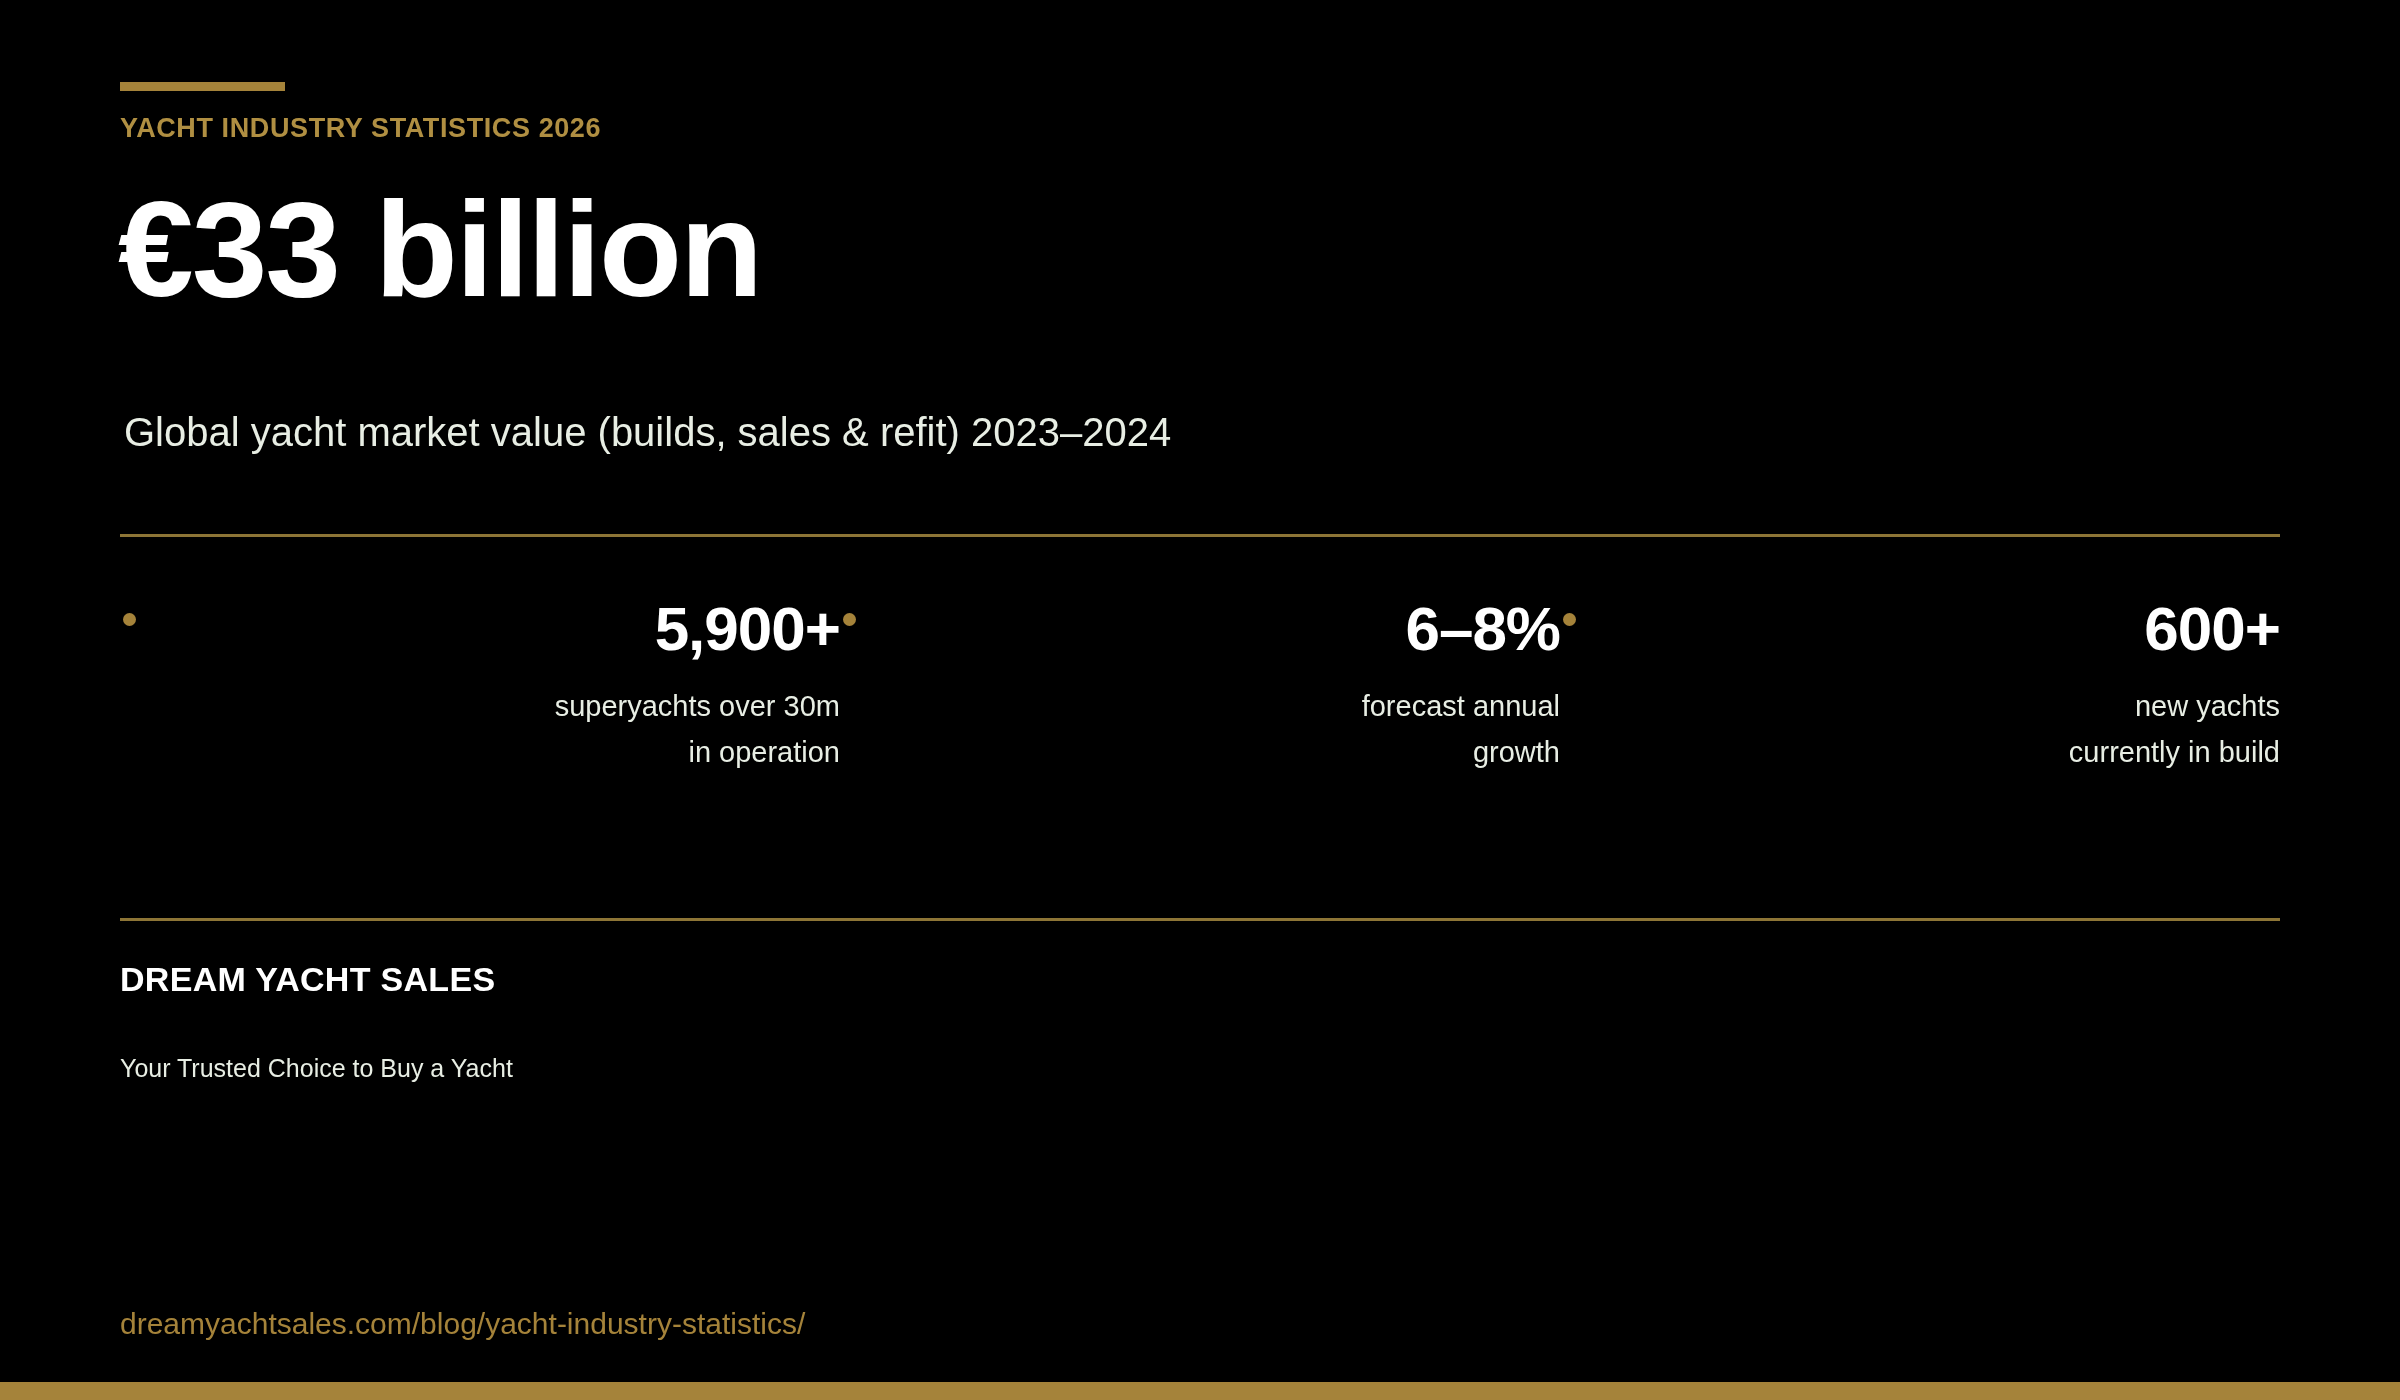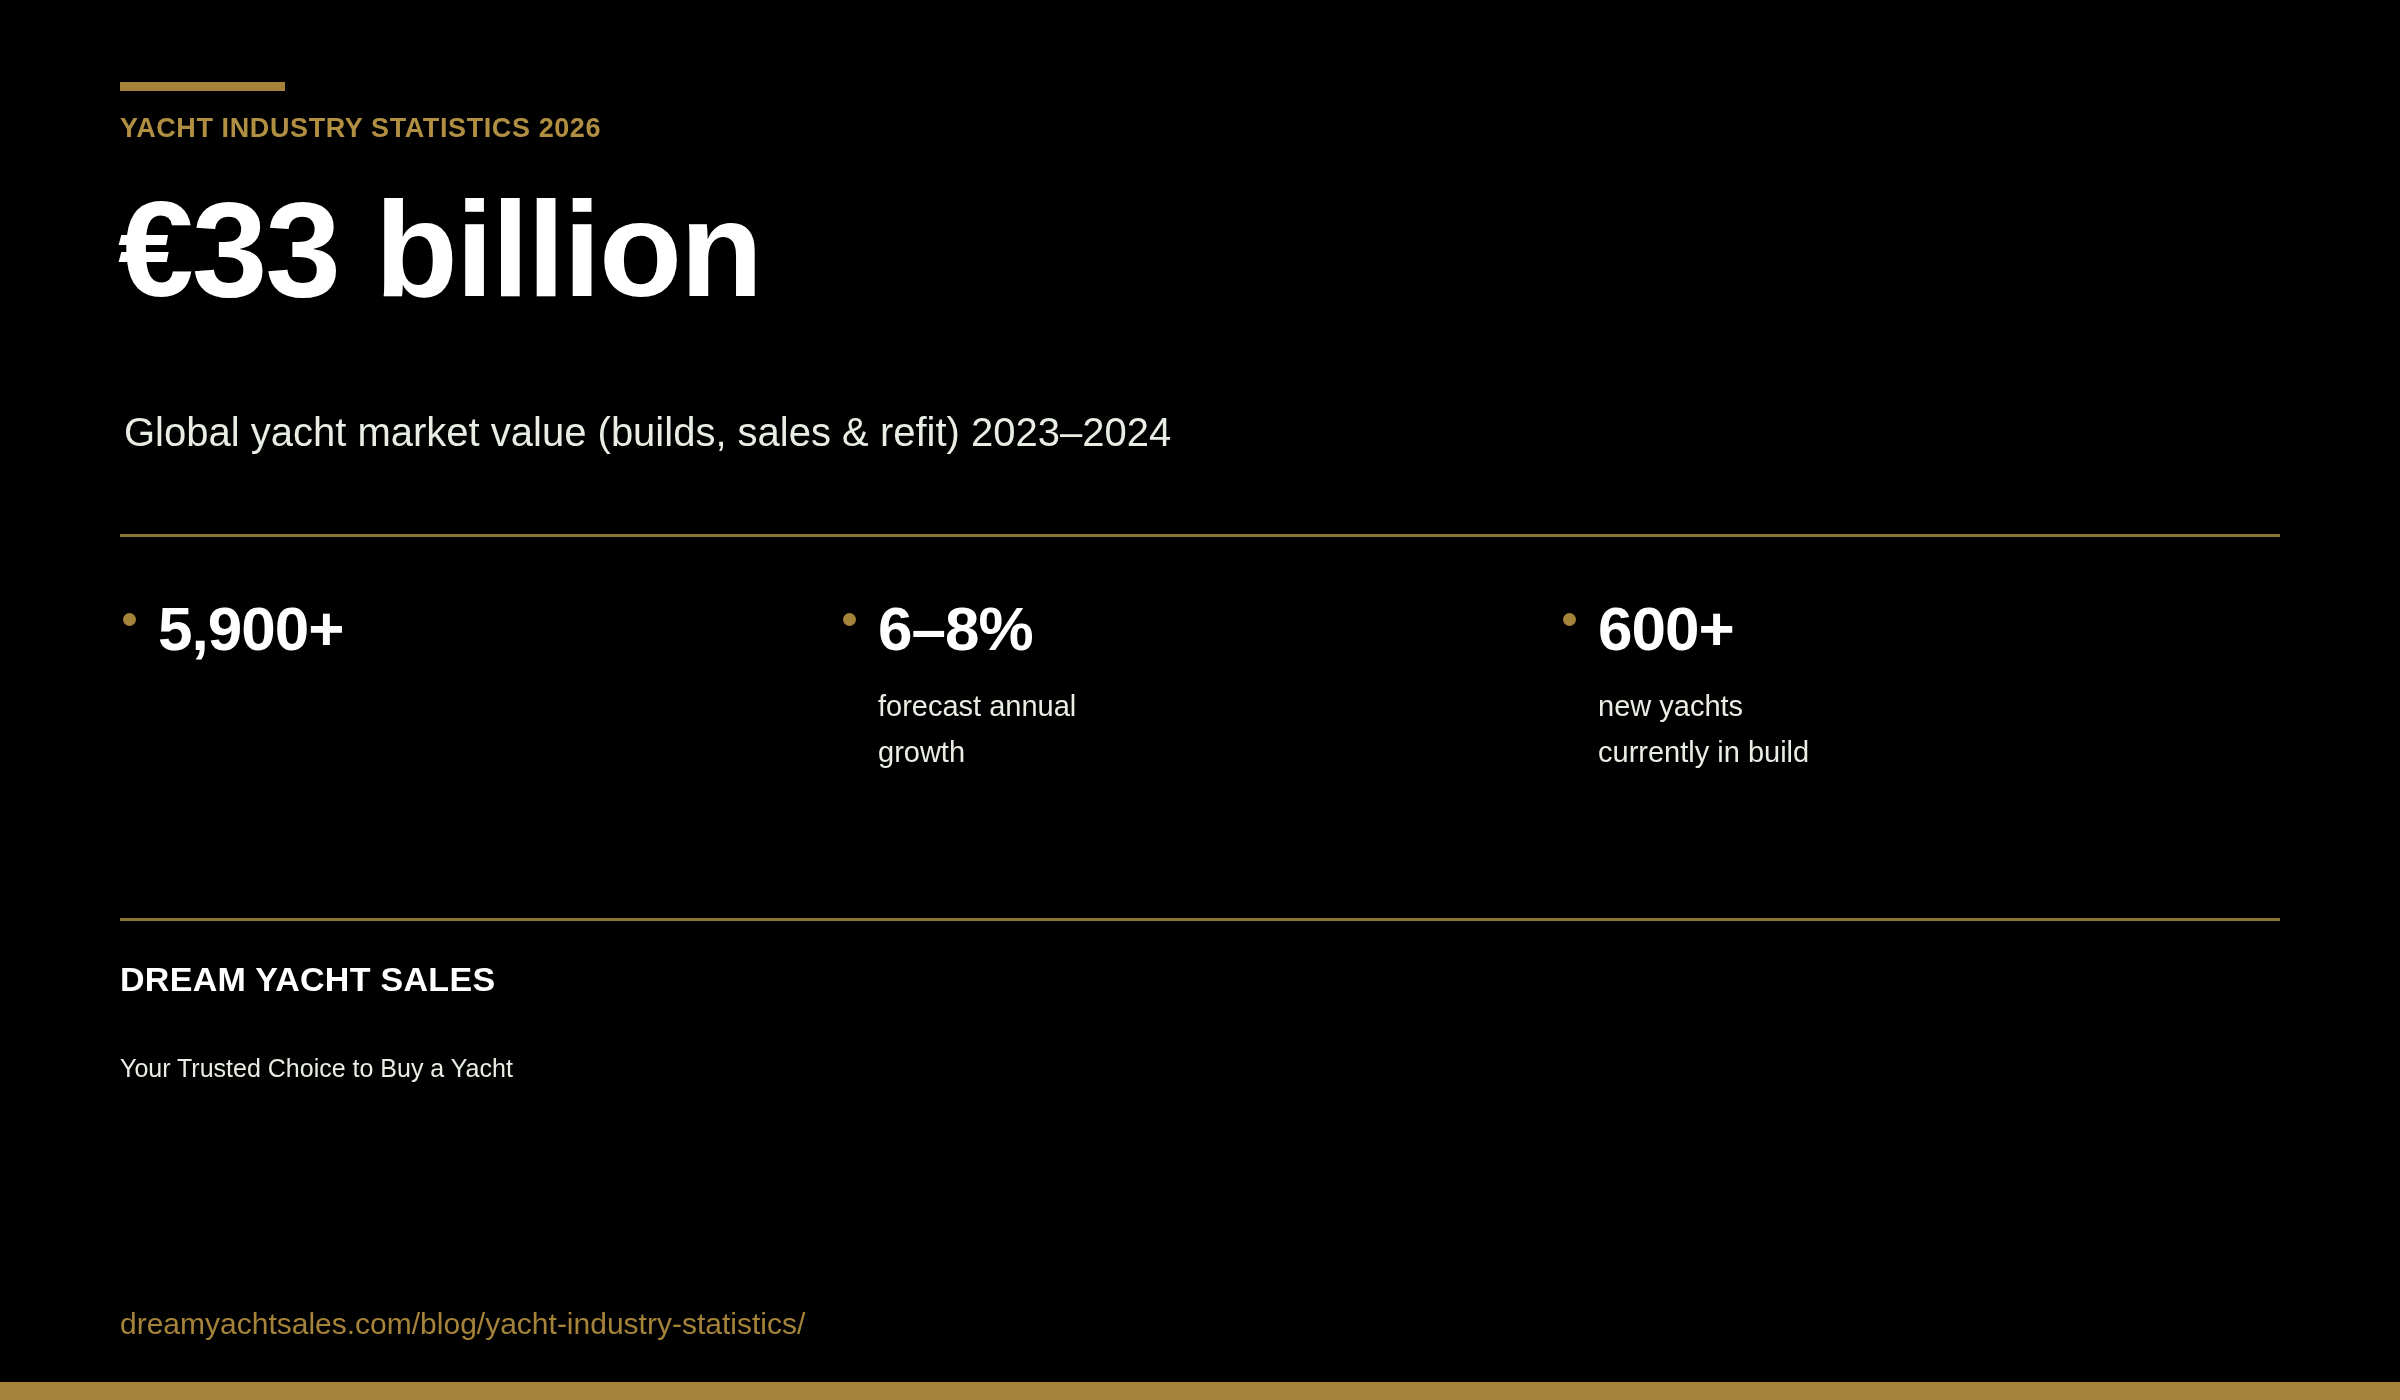--- a/index.html
+++ b/index.html
@@ -80,20 +80,21 @@
     position: absolute;
     left: 120px;
     top: 596px;
     width: 2160px;
     display: flex;
   }
   .stat {
     width: 722px;
     position: relative;
     box-sizing: border-box;
+    text-align: right;
   }
   .stat-dot {
     position: absolute;
     left: 3px;
     top: 17px;
     width: 13px;
     height: 13px;
     border-radius: 50%;
     background: #a5833a;
   }
@@ -171,20 +172,22 @@
 
   <div class="subtitle">Global yacht market value (builds, sales &amp; refit) 2023–2024</div>
 
   <div class="divider divider-top"></div>
 
   <div class="stats">
 
     <div class="stat">
       <span class="stat-dot"></span>
       <div class="stat-value">5,900+</div>
+      <div class="stat-label">superyachts over 30m
+in operation</div>
     </div>
 
     <div class="stat">
       <span class="stat-dot"></span>
       <div class="stat-value">6–8%</div>
       <div class="stat-label">forecast annual
 growth</div>
     </div>
 
     <div class="stat">

